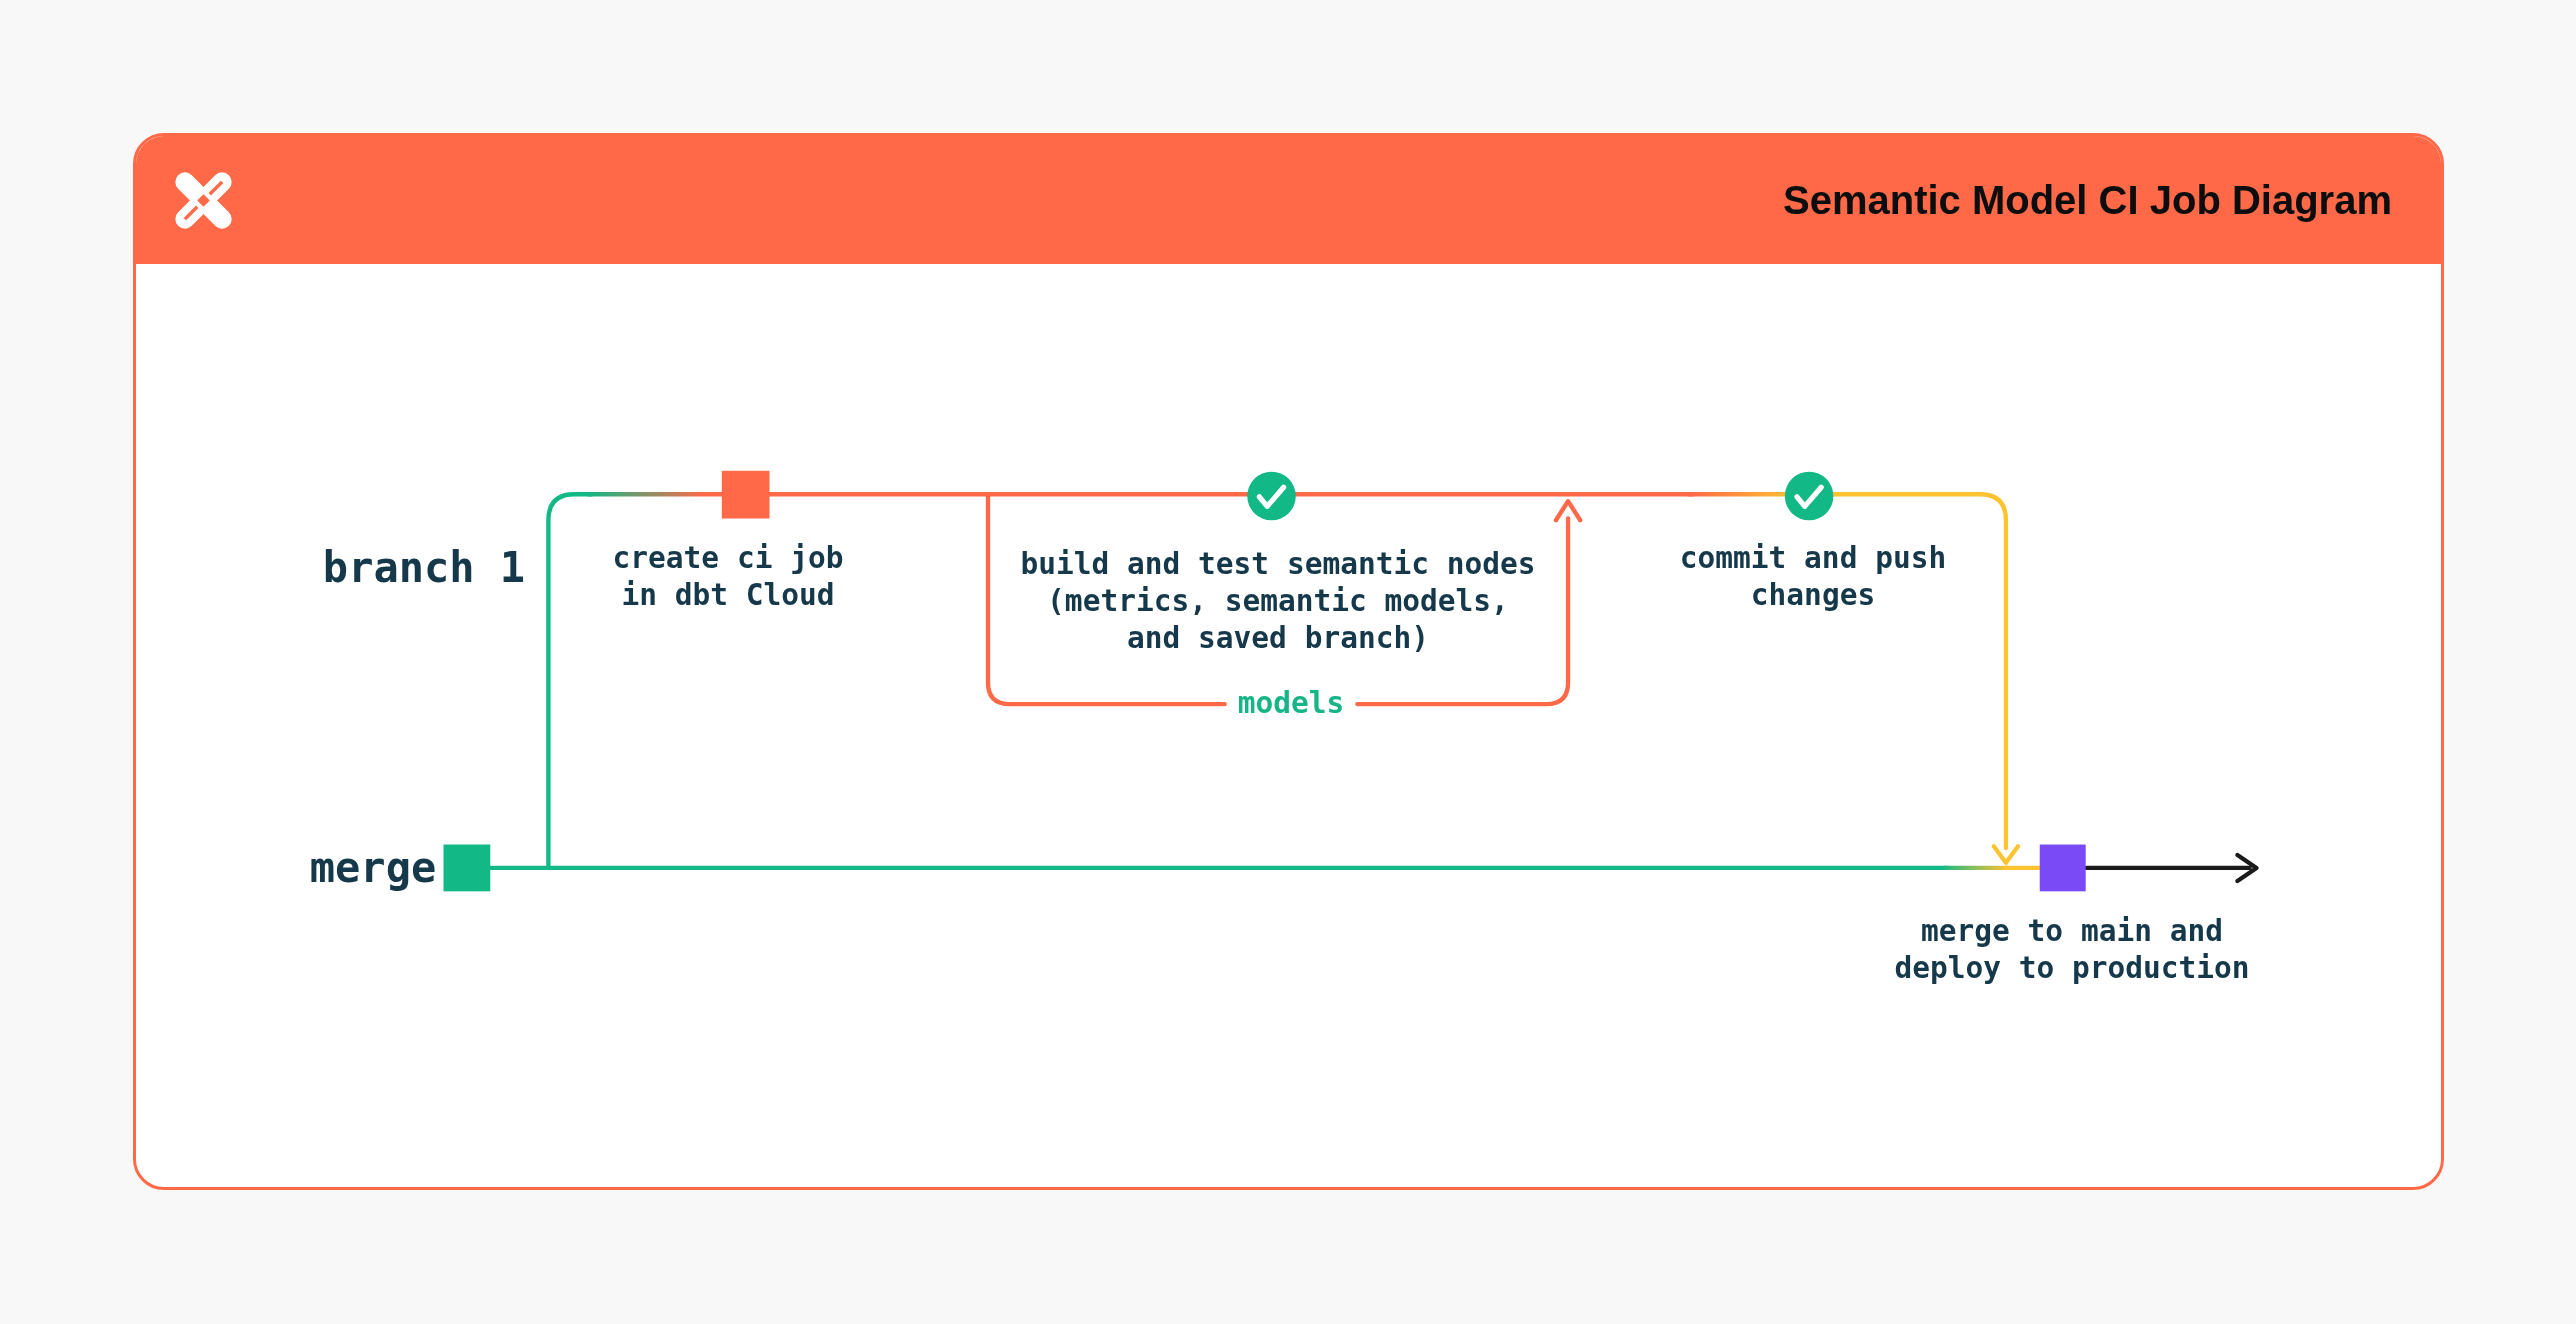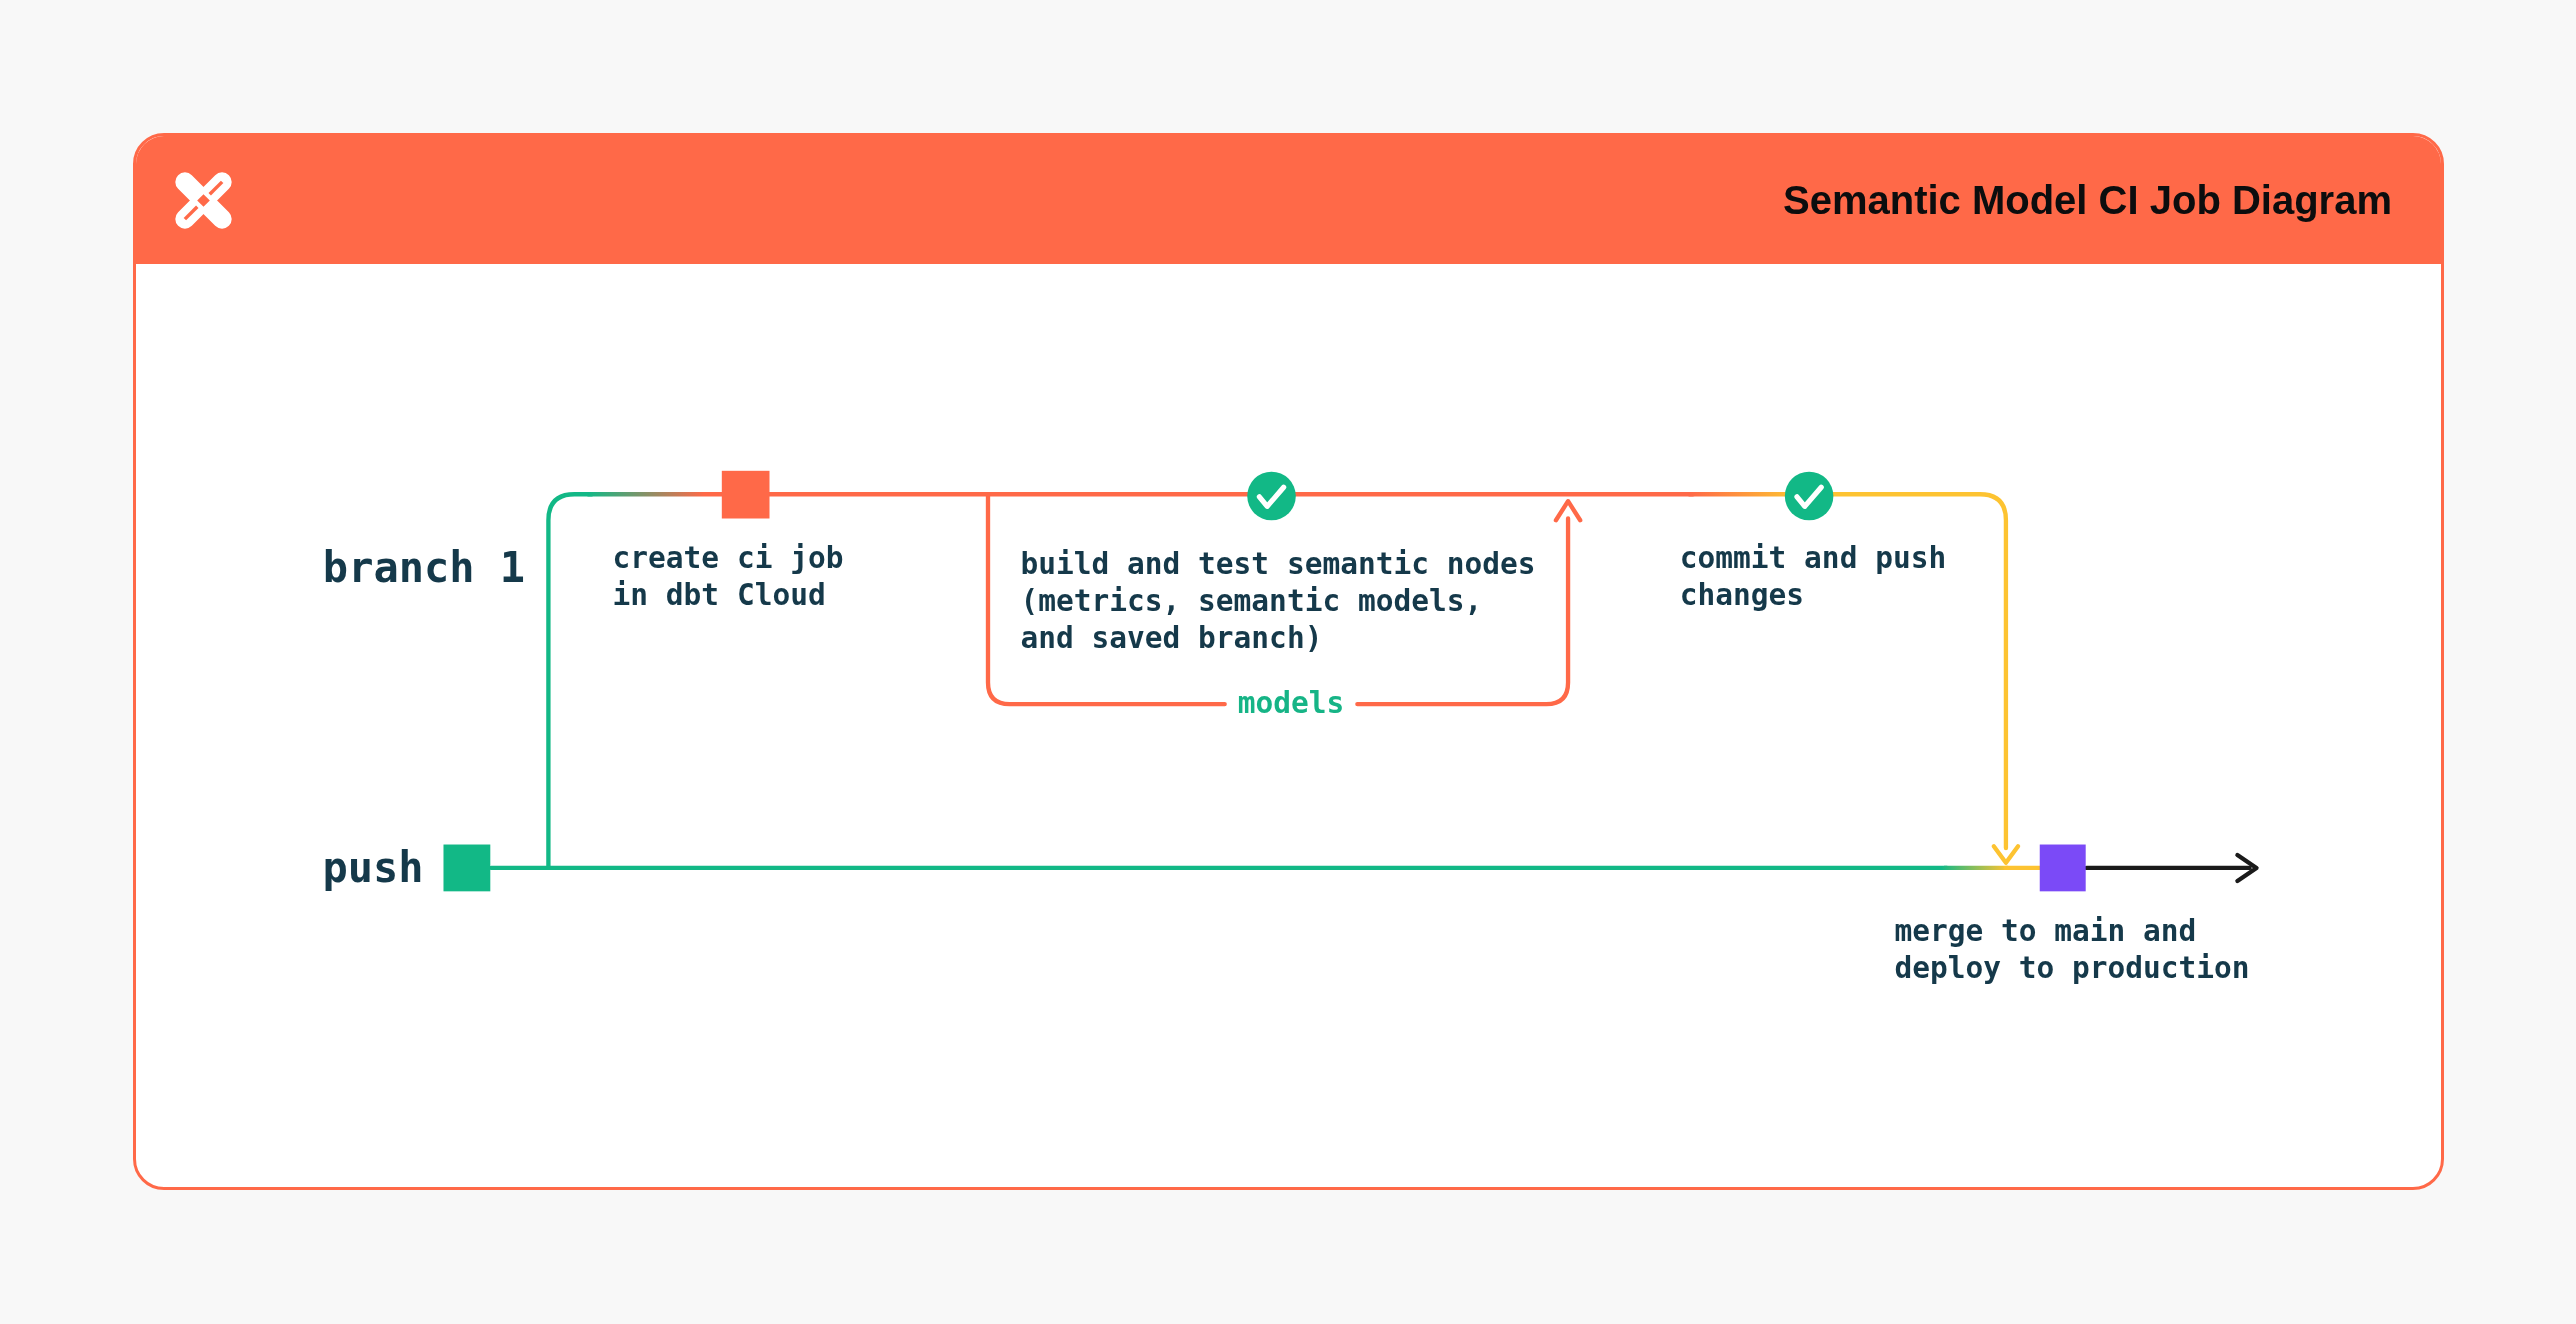--- a/index.html
+++ b/index.html
@@ -38,21 +38,21 @@
 
   .overlay{
     position:absolute;left:0;top:0;width:2576px;height:1324px;
     pointer-events:none;
   }
   .stroke5{fill:none;stroke-width:5;stroke-linecap:round;}
   .chev{fill:none;stroke-width:5;stroke-linecap:round;stroke-linejoin:round;}
 
   .label{
     position:absolute;transform:translate(-50%,-50%);
-    text-align:left;white-space:nowrap;
+    text-align:center;white-space:nowrap;
     font-family:"DejaVu Sans Mono",monospace;font-weight:bold;color:var(--ink);
   }
   .sm{font-size:29.5px;line-height:37px;}
   .lg{font-size:42px;line-height:45px;}
   .success-label{color:var(--success);font-size:29.5px;line-height:29.5px;}
 </style>
 </head>
 <body>
 
 <div class="stage">
@@ -122,21 +122,21 @@
       <circle cx="2086" cy="572" r="28" fill="#12b886"></circle>
       <path d="M2072,573 L2081,584 L2100,562" stroke="#ffffff" stroke-width="6" fill="none" stroke-linecap="round" stroke-linejoin="round"></path>
     </g>
   </svg>
 
   <div class="label lg" style="left:424px;top:567px">
     <div>branch 1</div>
   </div>
 
   <div class="label lg" style="left:373px;top:867px">
-    <div>push</div>
+    <div>merge</div>
   </div>
 
   <div class="label sm" style="left:728px;top:577px">
     <div>create ci job</div>
     <div>in dbt Cloud</div>
   </div>
 
   <div class="label sm" style="left:1278px;top:601px">
     <div>build and test semantic nodes</div>
     <div>(metrics, semantic models,</div>

